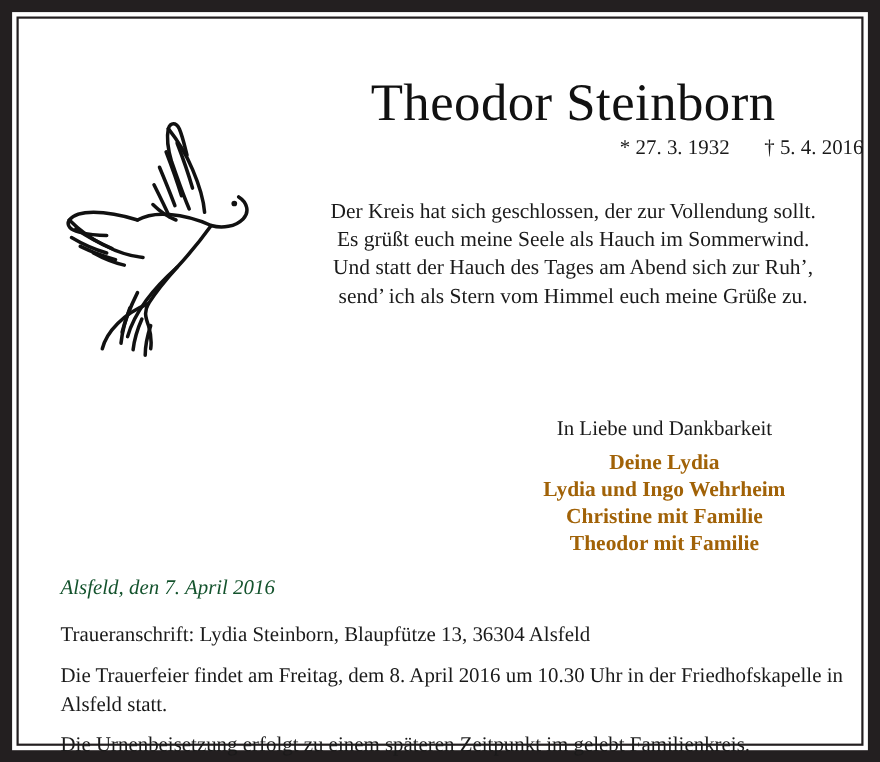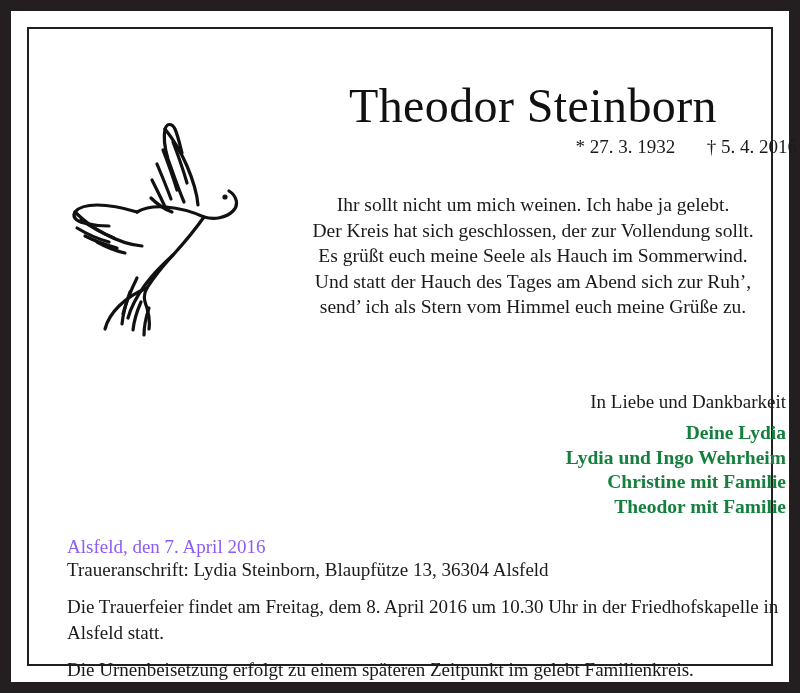--- a/index.html
+++ b/index.html
@@ -15,21 +15,21 @@
     overflow: hidden;
   }
 
   
   .obituary-frame {
     box-sizing: border-box;
     width: 800px;
     height: 693px;
     border: 11px solid #231f20;
     background: #ffffff;
-    padding: 16px;
+    padding: 4px;
   }
   .obituary-inner {
     box-sizing: border-box;
     width: 100%;
     height: 100%;
     border: 2px solid #231f20;
     background: #ffffff;
     position: relative;
   }
 
@@ -79,50 +79,51 @@
     color: #1a1a1a;
   }
   .poem-line { white-space: nowrap; }
 
   
   .mourners {
     position: absolute;
     left: 417px;
     top: 360px;
     width: 340px;
-    text-align: right;
+    text-align: center;
   }
   .mourners-intro {
     font-size: 19px;
     line-height: 25px;
     color: #1a1a1a;
     margin-bottom: 7px;
   }
   .mourner-name {
     font-size: 19.5px;
     line-height: 24.5px;
     font-weight: bold;
-    color: #15803d;
+    color: #a16207;
     white-space: nowrap;
   }
 
   
   .place-date {
     position: absolute;
     left: 38px;
     top: 507px;
     font-size: 19px;
-    color: #8b5cf6;
+    color: #14532d;
+    font-style: italic;
   }
 
   
   .details {
     position: absolute;
     left: 38px;
-    top: 528px;
+    top: 548px;
     width: 712px;
     font-size: 19px;
     line-height: 26px;
     color: #1a1a1a;
   }
   .detail-block { margin-bottom: 11px; }
   .detail-block:last-child { margin-bottom: 0; }
 </style>
 </head>
 <body>
@@ -170,21 +171,20 @@
 
     <div class="life-dates">
       <span>*</span>
       <span>27. 3. 1932</span>
       <span class="date-sep"></span>
       <span>†</span>
       <span>5. 4. 2016</span>
     </div>
 
     <div class="poem">
-      <div class="poem-line">Ihr sollt nicht um mich weinen. Ich habe ja gelebt.</div>
       <div class="poem-line">Der Kreis hat sich geschlossen, der zur Vollendung sollt.</div>
       <div class="poem-line">Es grüßt euch meine Seele als Hauch im Sommerwind.</div>
       <div class="poem-line">Und statt der Hauch des Tages am Abend sich zur Ruh’,</div>
       <div class="poem-line">send’ ich als Stern vom Himmel euch meine Grüße zu.</div>
     </div>
 
     <div class="mourners">
       <div class="mourners-intro">In Liebe und Dankbarkeit</div>
       <div class="mourner-name">Deine Lydia</div>
       <div class="mourner-name">Lydia und Ingo Wehrheim</div>

